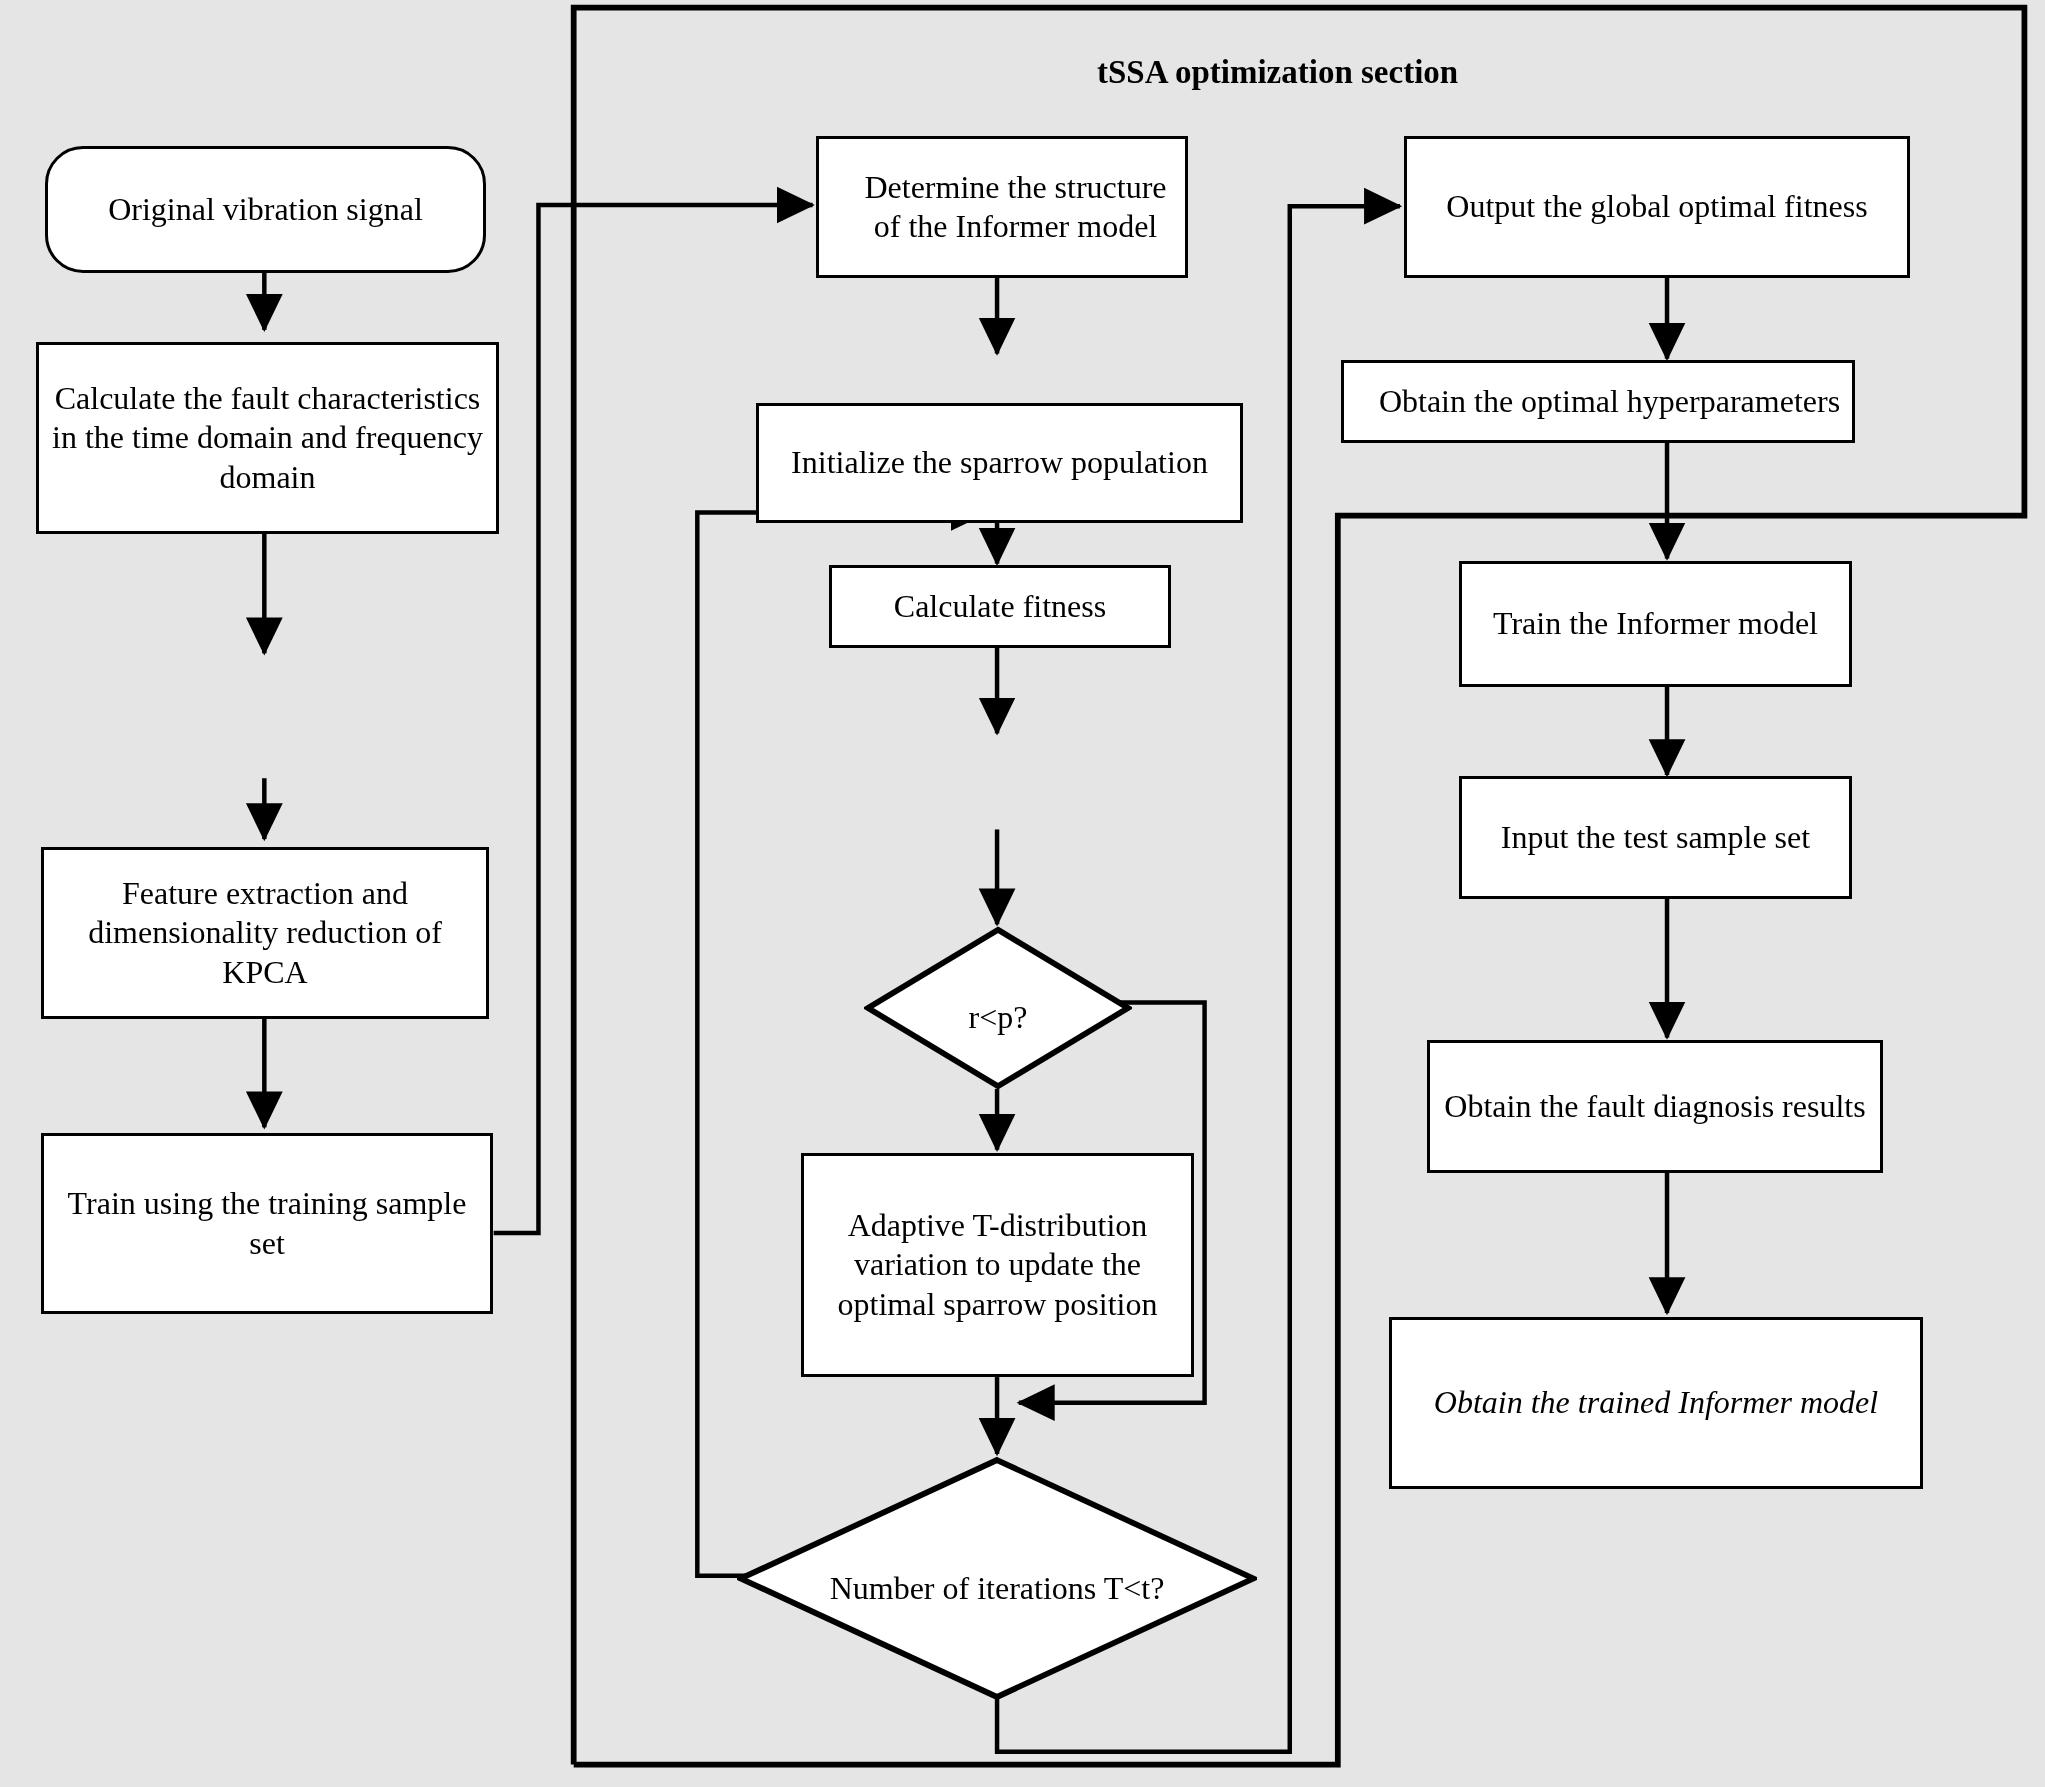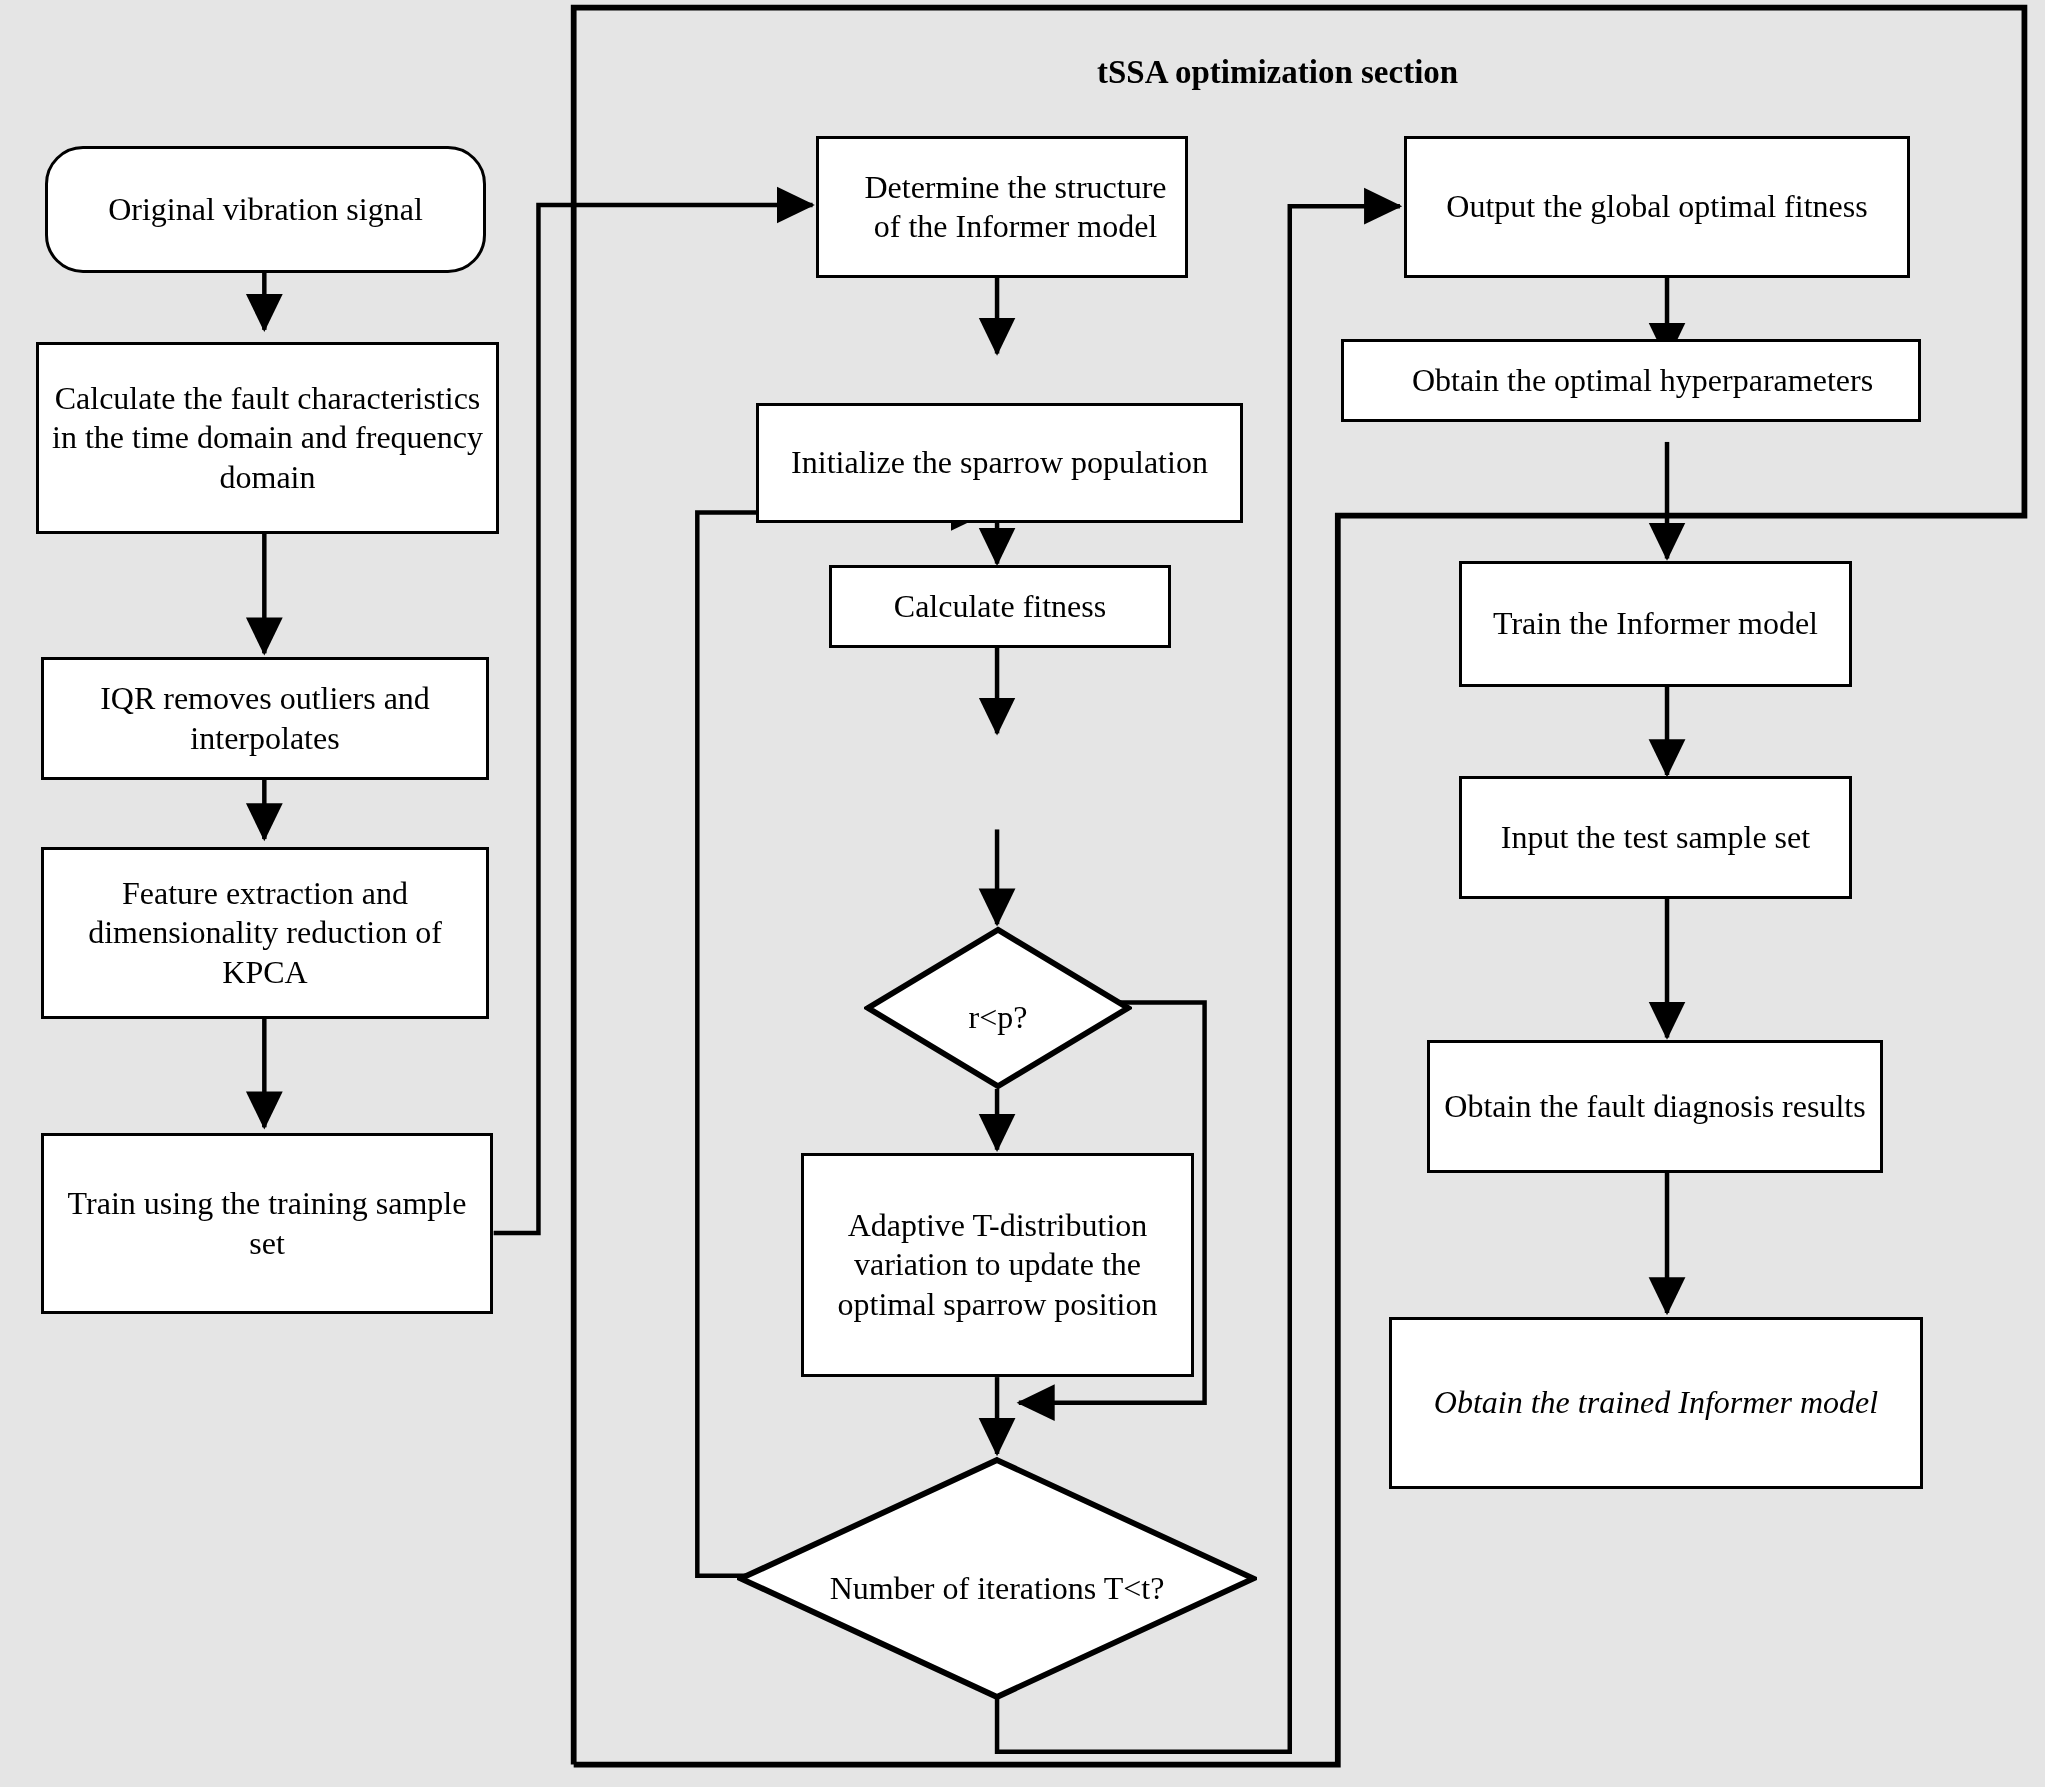--- a/index.html
+++ b/index.html
@@ -166,23 +166,20 @@
   <div class="section-title" style="left:1097px; top:54px;">tSSA optimization section</div>
 
   <div class="node terminator" style="left:45px; top:146px; width:441px; height:127px;">
     <span class="label">Original vibration signal</span>
   </div>
 
   <div class="node" style="left:36px; top:342px; width:463px; height:192px;">
     <span class="label">Calculate the fault characteristics in the time domain and frequency domain</span>
   </div>
 
-  <div class="node" style="left:41px; top:657px; width:448px; height:123px;">
-    <span class="label">IQR removes outliers and interpolates</span>
-  </div>
 
   <div class="node" style="left:41px; top:847px; width:448px; height:172px;">
     <span class="label">Feature extraction and dimensionality reduction of KPCA</span>
   </div>
 
   <div class="node" style="left:41px; top:1133px; width:452px; height:181px;">
     <span class="label">Train using the training sample set</span>
   </div>
 
   <div class="node" style="left:816px; top:136px; width:372px; height:142px;padding-left:36px;">
@@ -213,21 +210,21 @@
     <svg width="520" height="245" viewBox="0 0 812 382">
       <polygon points="406,6 806,191 406,376 6,191" fill="#ffffff" stroke="#000000" stroke-width="9"></polygon>
     </svg>
     <span class="dlabel">Number of iterations T&lt;t?</span>
   </div>
 
   <div class="node" style="left:1404px; top:136px; width:506px; height:142px;">
     <span class="label">Output the global optimal fitness</span>
   </div>
 
-  <div class="node" style="left:1341px; top:339px; width:580px; height:83px;padding-left:32px;">
+  <div class="node" style="left:1341px; top:360px; width:514px; height:83px;padding-left:32px;">
     <span class="label">Obtain the optimal hyperparameters</span>
   </div>
 
   <div class="node" style="left:1459px; top:561px; width:393px; height:126px;">
     <span class="label">Train the Informer model</span>
   </div>
 
   <div class="node" style="left:1459px; top:776px; width:393px; height:123px;">
     <span class="label">Input the test sample set</span>
   </div>

